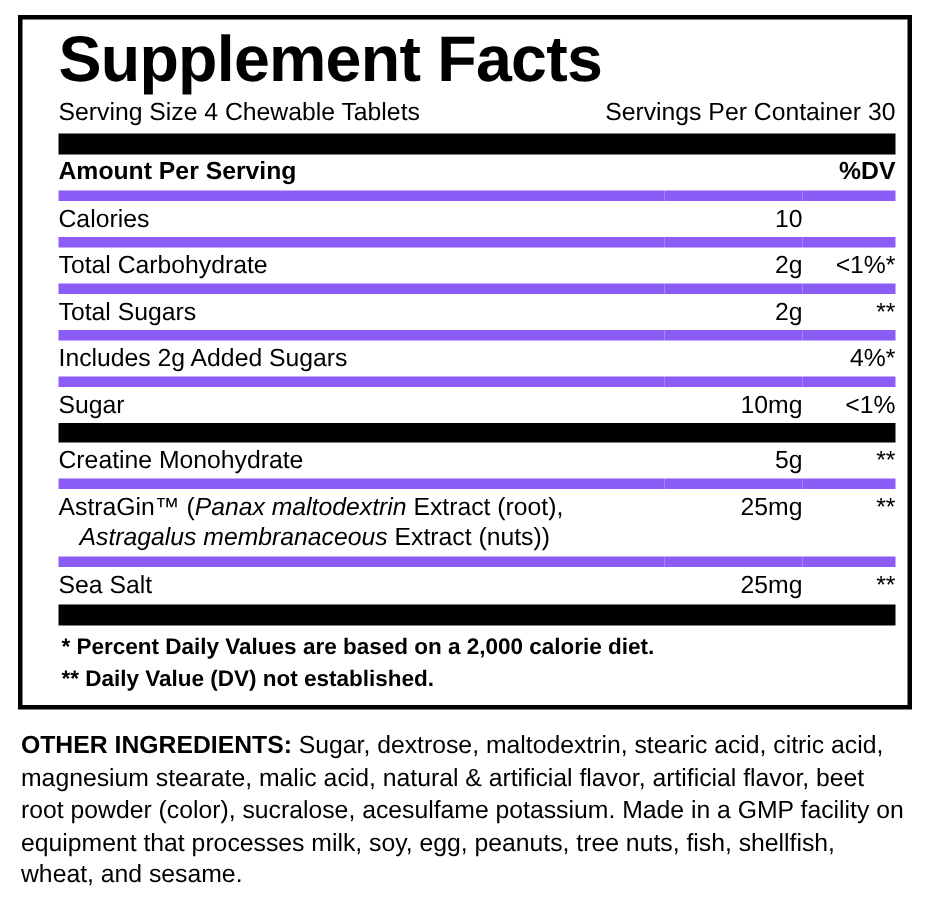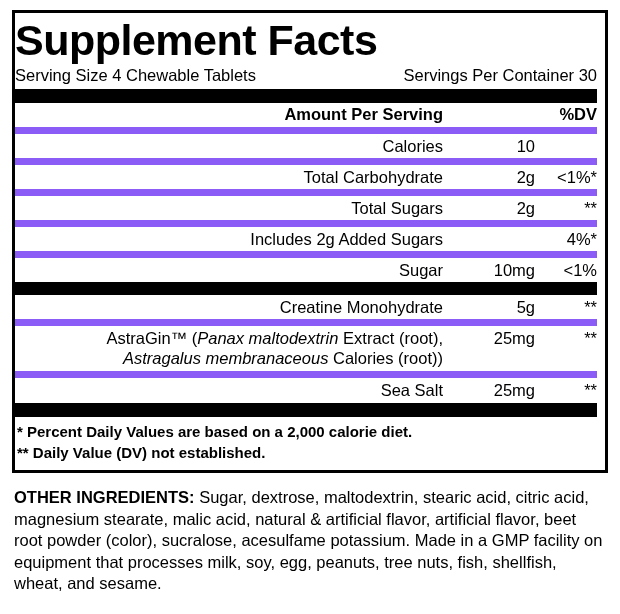--- a/index.html
+++ b/index.html
@@ -17,21 +17,21 @@
   .page {
     width: 620px;
     height: 614px;
     box-sizing: border-box;
     padding: 10px 12px 0 12px;
     position: relative;
   }
   .panel {
     border: 3px solid #000;
     box-sizing: border-box;
-    padding: 6px 8px 4px 0;
+    padding: 6px 8px 4px 24px;
   }
   .title {
     font-size: 43px;
     font-weight: bold;
     line-height: 1.02;
     letter-spacing: -0.5px;
     margin: 0 0 2px 0;
     white-space: nowrap;
   }
   .serving-row {
@@ -55,21 +55,21 @@
   table.facts {
     width: 100%;
     border-collapse: collapse;
     font-size: 16.5px;
   }
   table.facts td {
     padding: 2px 0 2px 0;
     vertical-align: top;
     line-height: 1.22;
   }
-  td.name { text-align: right; }
+  td.name { text-align: left; }
   td.amt {
     text-align: right;
     white-space: nowrap;
     padding-right: 4px;
     width: 92px;
   }
   td.dv {
     text-align: right;
     white-space: nowrap;
     width: 62px;
@@ -156,21 +156,21 @@
     <table class="facts">
       <tbody>
           <tr>
         <td class="name">Creatine Monohydrate</td>
         <td class="amt">5g</td>
         <td class="dv">**</td>
       </tr>
       <tr class="bordered">
         <td class="name">
           <span>AstraGin™ (</span><span class="ital">Panax maltodextrin</span><span> Extract (root),</span><br>
-          <span class="hang" style="display:inline-block"></span><span class="ital">Astragalus membranaceous</span><span> Calories (root))</span>
+          <span class="hang" style="display:inline-block"></span><span class="ital">Astragalus membranaceous</span><span> Extract (nuts))</span>
         </td>
         <td class="amt">25mg</td>
         <td class="dv">**</td>
       </tr>
       <tr class="bordered">
         <td class="name">Sea Salt</td>
         <td class="amt">25mg</td>
         <td class="dv">**</td>
       </tr>
     </tbody>

